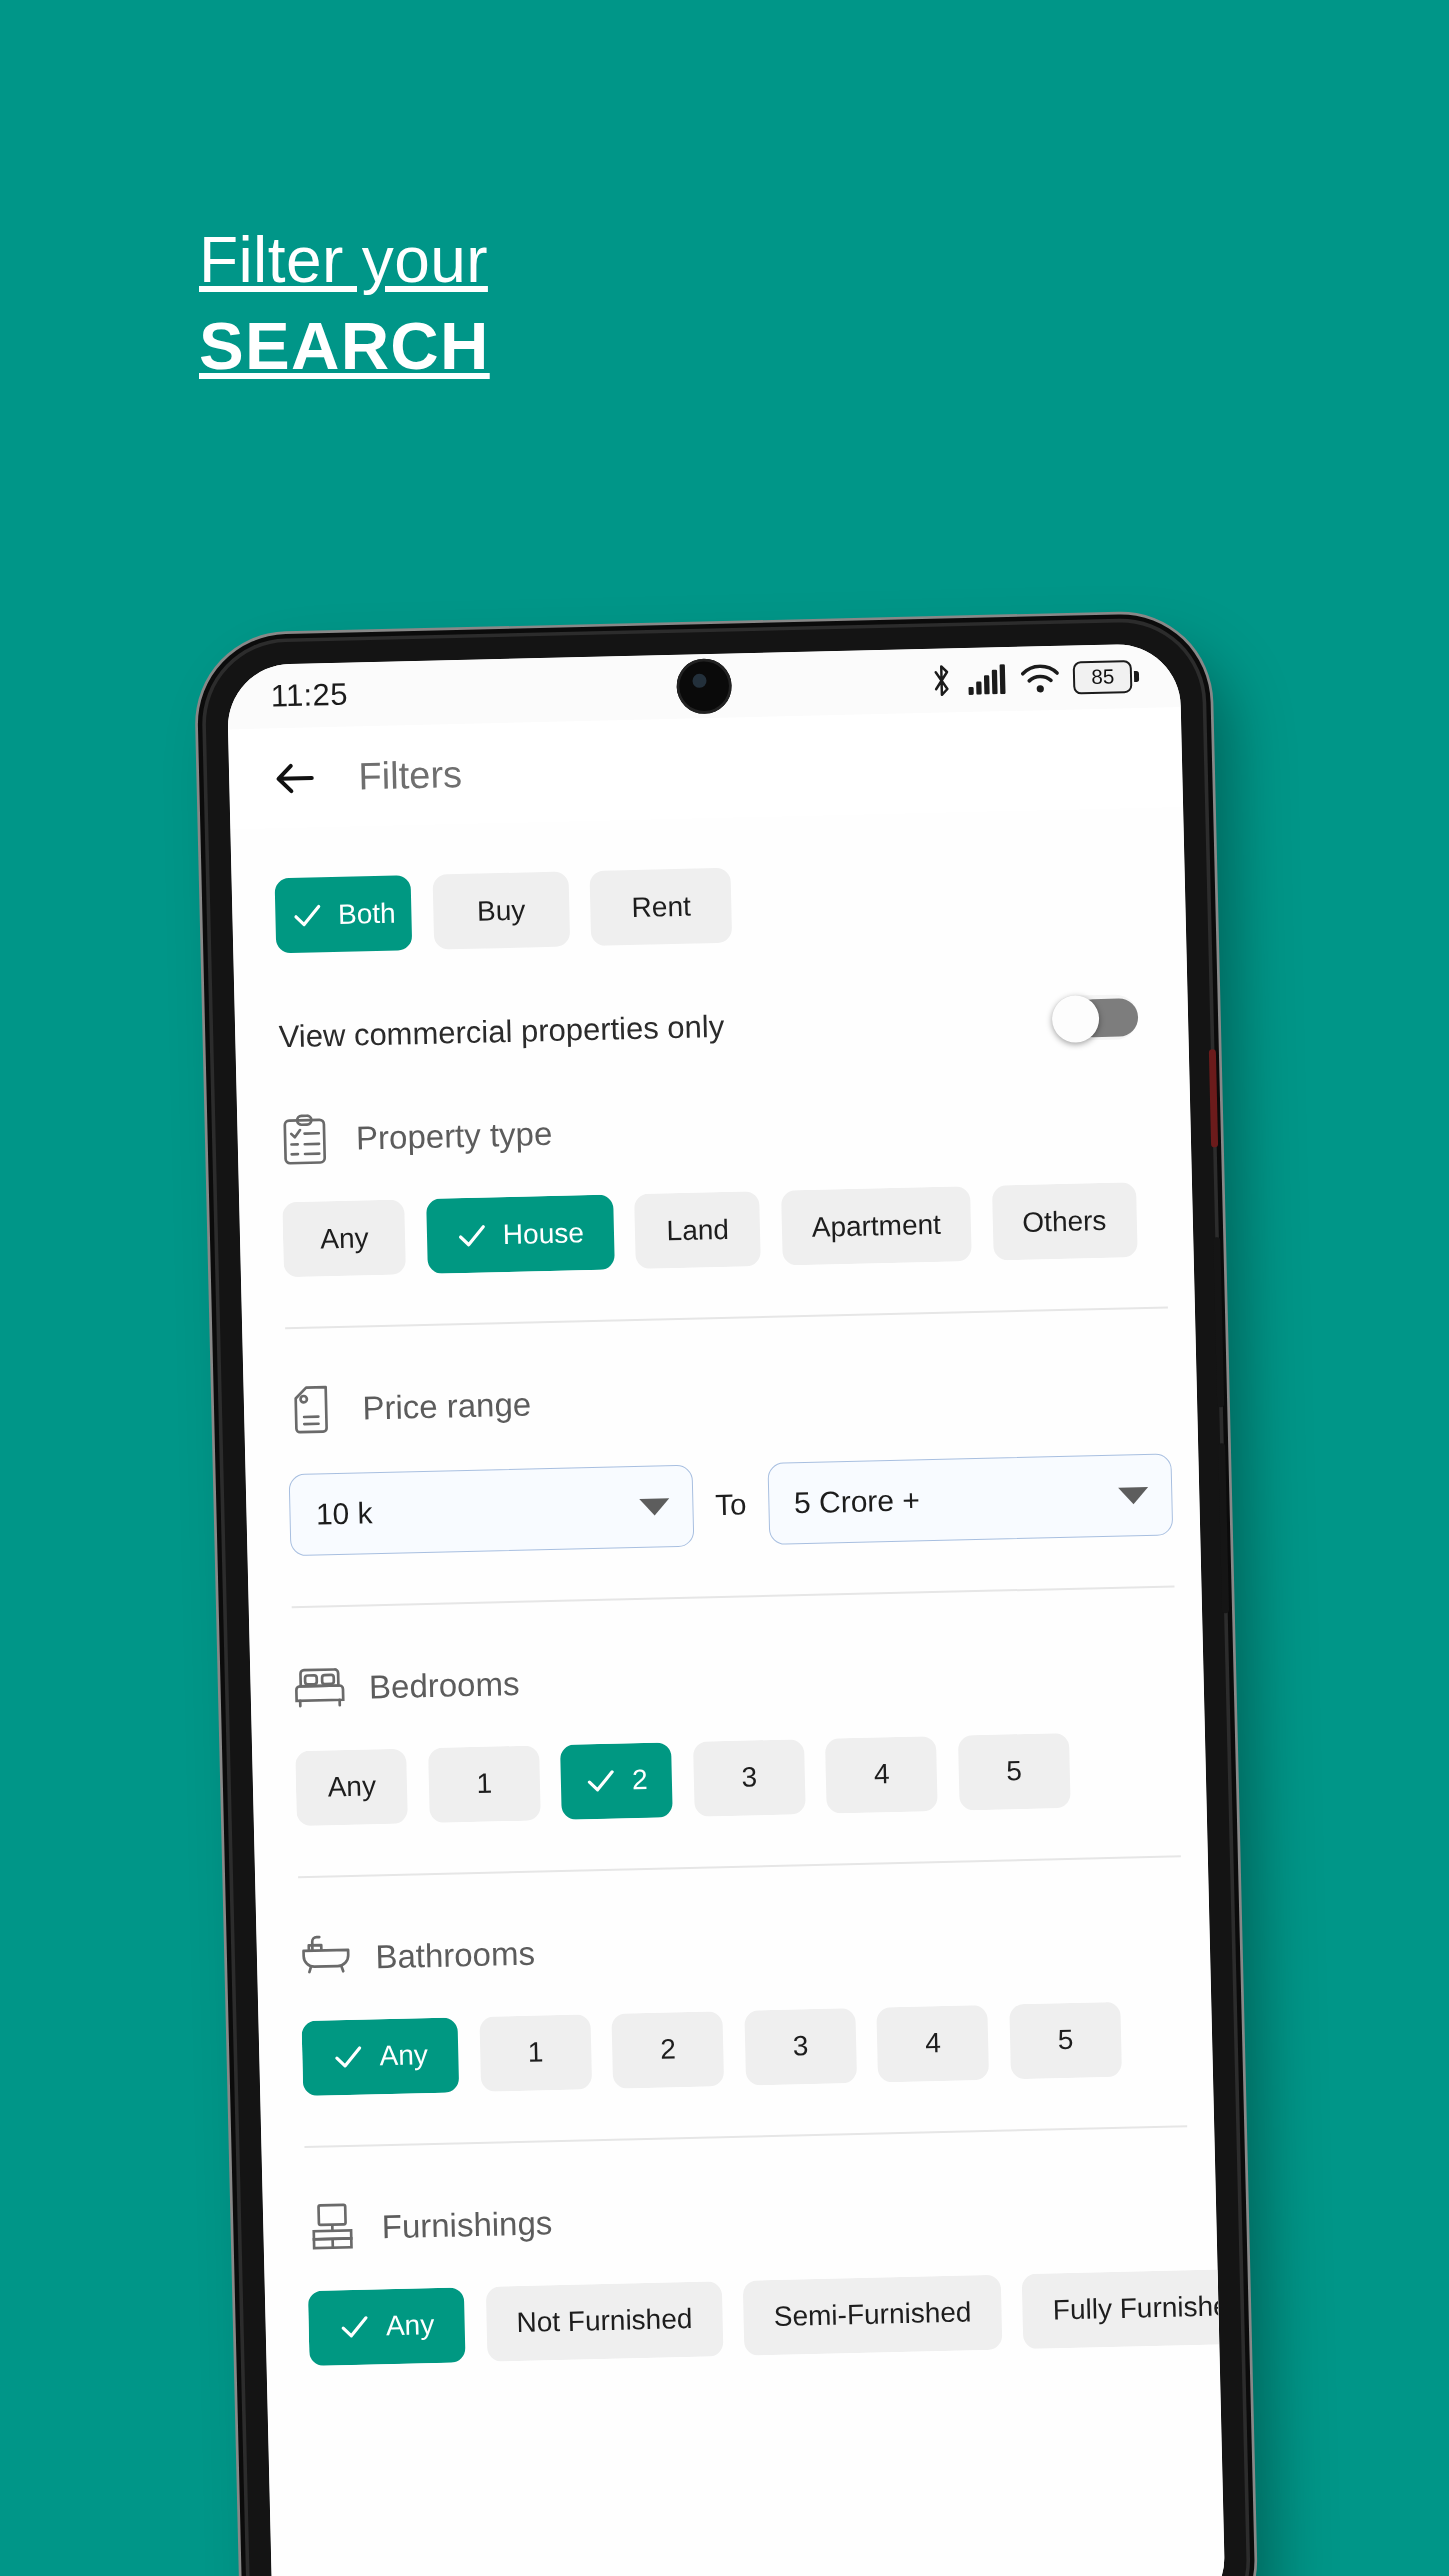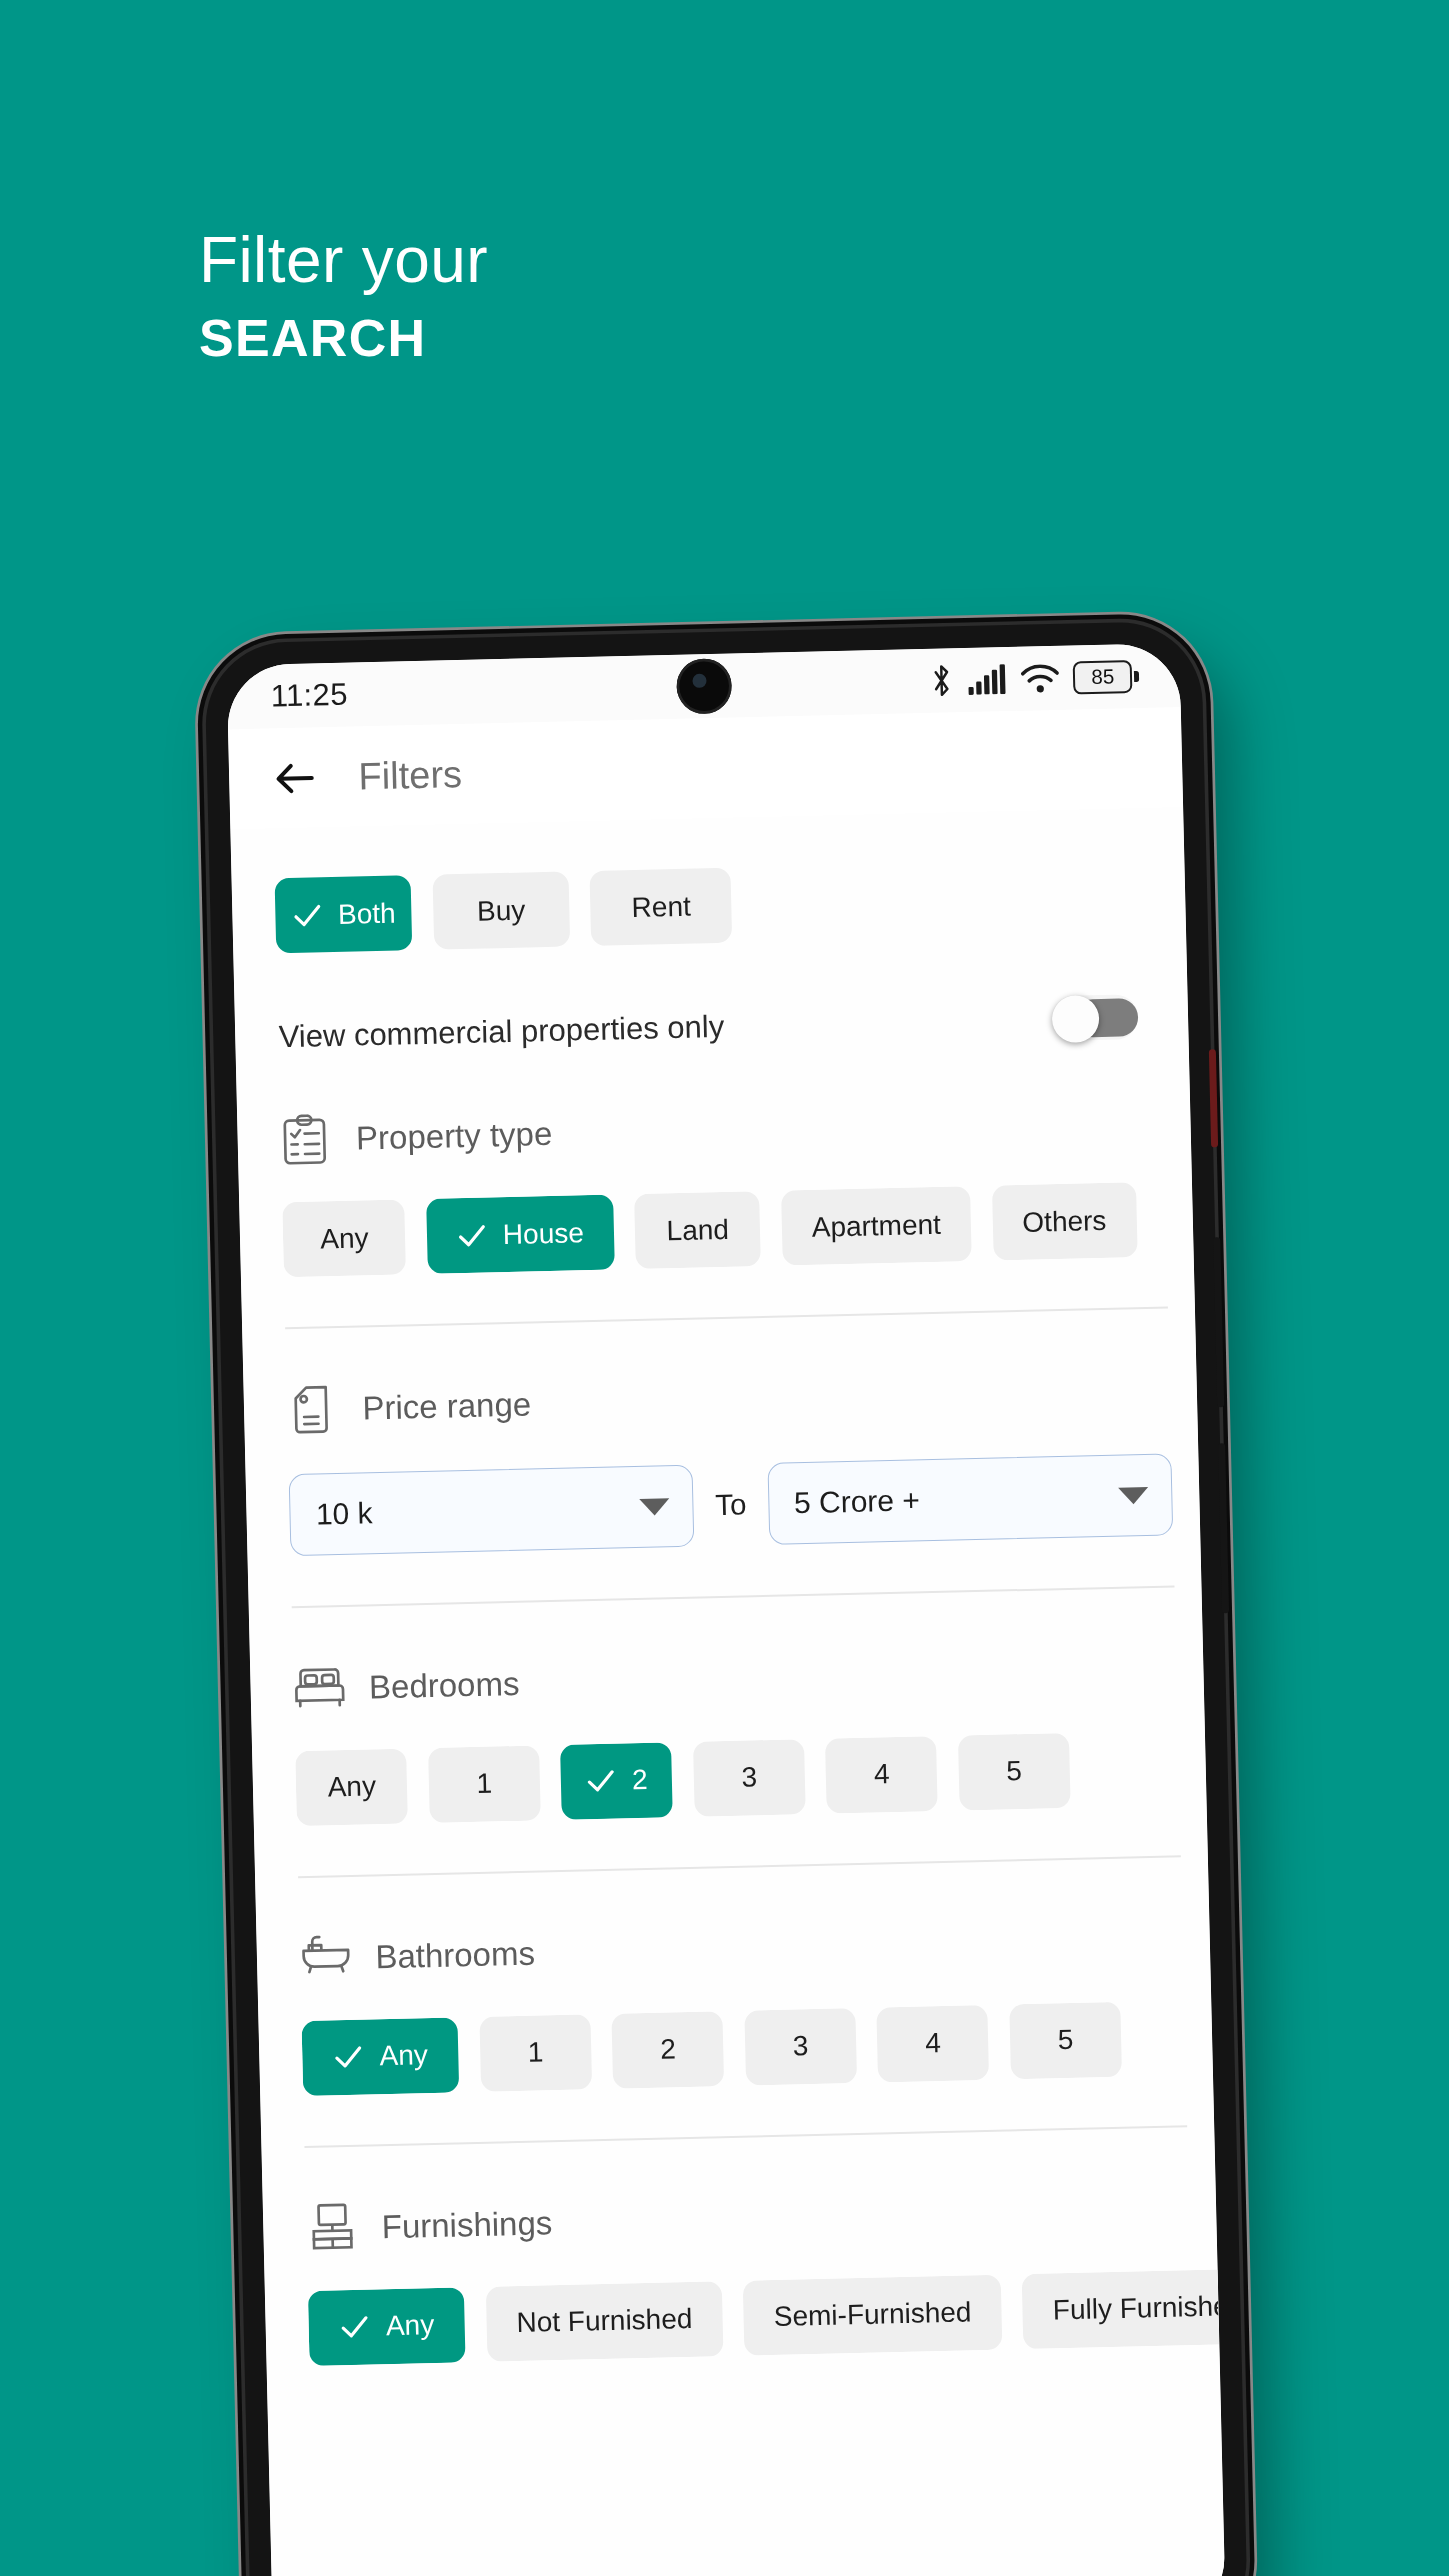--- a/index.html
+++ b/index.html
@@ -11,29 +11,30 @@
     position:relative;
   }
   
   .promo{
     position:absolute;
     left:199px;
     top:228px;
     color:#ffffff;
     line-height:1.0;
     user-select:none;
+    text-decoration:underline;
   }
   .promo .line1{
     font-size:64px;
     font-weight:300;
     letter-spacing:0.4px;
     display:block;
   }
   .promo .line2{
-    font-size:52px;
+    font-size:67px;
     font-weight:700;
     letter-spacing:1.3px;
     display:block;
     margin-top:19.7px;
   }
   
   .device{
     position:absolute;
     left:204px;
     top:644px;

